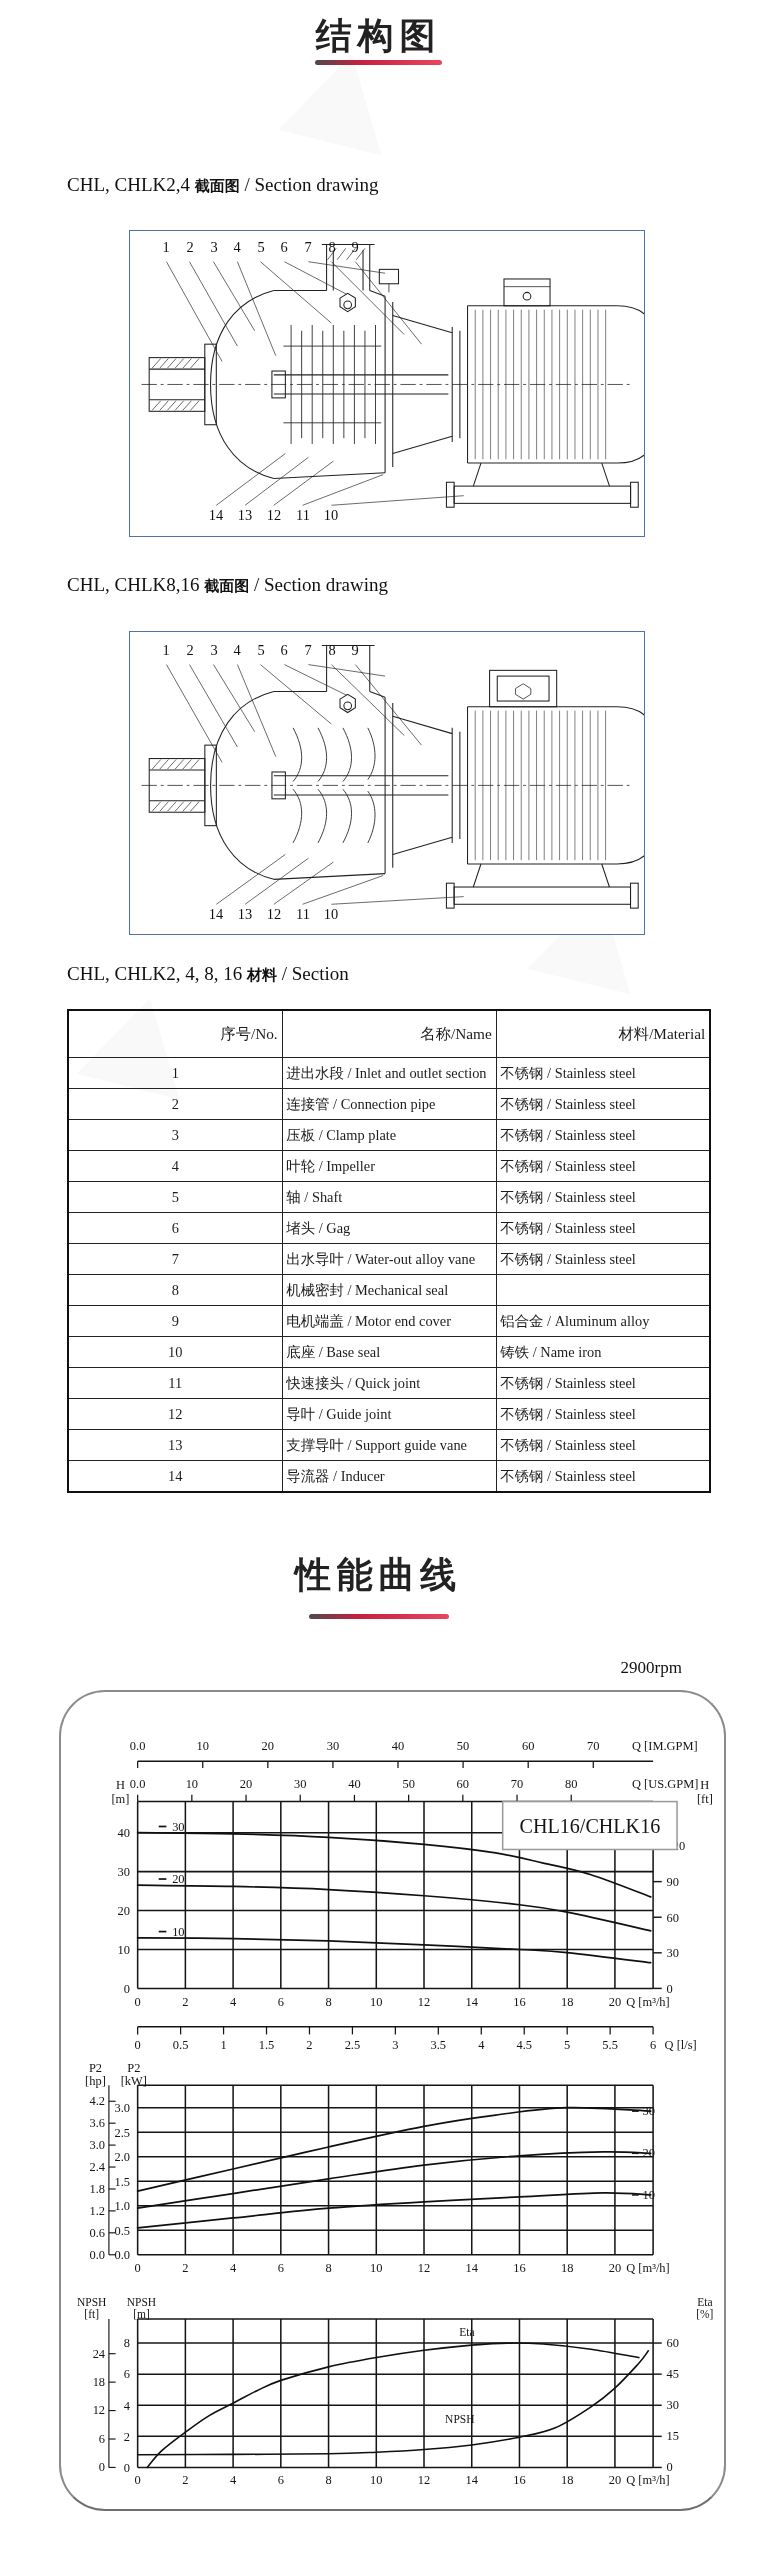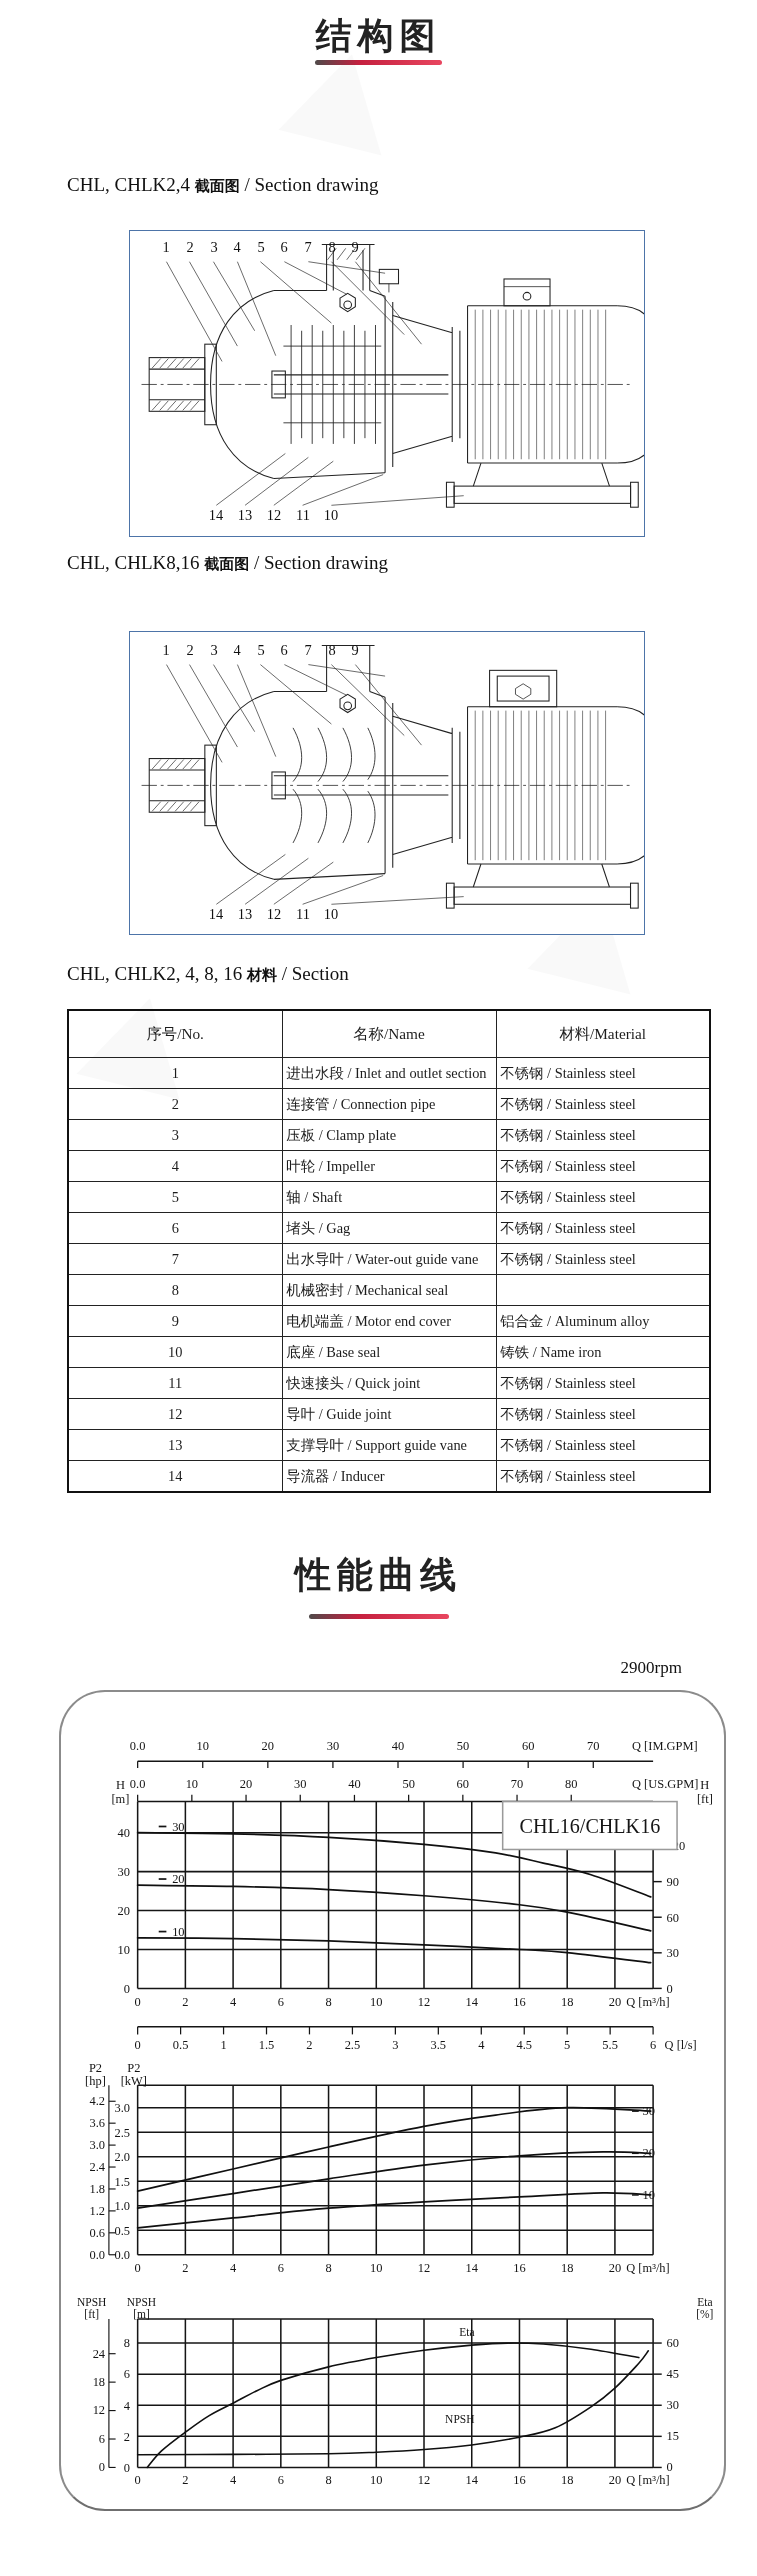--- a/index.html
+++ b/index.html
@@ -37,21 +37,21 @@
     position:absolute;font-size:14.4px;color:#111;transform:translateX(-50%);
     font-family:"Liberation Serif",serif;
   }
   
   table.mat{
     position:absolute;left:67px;top:1009px;width:644px;
     border-collapse:collapse;border:2.4px solid #111;
     font-size:14.4px;color:#1c1c1c;table-layout:fixed;
   }
   table.mat th,table.mat td{border:1.2px solid #222;padding:0 3.8px;height:30px;}
-  table.mat th{height:46px;font-weight:400;font-size:15.3px;text-align:center;}
+  table.mat th{height:46px;font-weight:400;font-size:15.3px;text-align:right;}
   td.col-no{text-align:center;width:107px;}
   td.col-name{padding-left:20px;width:324px;}
   td.col-mat{padding-left:20px;width:213px;}
   
   .rpm-label{position:absolute;right:75px;top:1658px;font-size:17px;color:#111;}
   .curves-box{
     position:absolute;left:59px;top:1690px;width:663px;height:817px;
     border:2.4px solid #8b8b8b;border-bottom-color:#6f6f6f;border-radius:46px;background:#fff;
   }
 </style>
@@ -129,21 +129,21 @@
       <span style="left: 202px; top: 7.7px;">8</span>
       <span style="left: 225px; top: 7.7px;">9</span>
       <span style="left: 86px; top: 276px;">14</span>
       <span style="left: 115px; top: 276px;">13</span>
       <span style="left: 144px; top: 276px;">12</span>
       <span style="left: 173px; top: 276px;">11</span>
       <span style="left: 201px; top: 276px;">10</span>
     </div>
 </div>
 
-<div class="sub-heading" style="top:552px;">
+<div class="sub-heading" style="top:574px;">
   <span>CHL, CHLK8,16 </span><span class="cjk">截面图</span><span> / Section drawing</span>
 </div>
 
 <div class="drawing-box" style="top:631px;height:302px;">
   <svg width="514" height="302" viewBox="0 0 536 315">
     <g stroke="#222" fill="none" stroke-width="1.1">
       <path d="M12 160 H524" stroke-dasharray="16 4 3 4" stroke-width="0.8"></path>
       <rect x="20" y="132" width="58" height="56"></rect>
       <path d="M20 144 H78 M20 176 H78"></path>
       <path d="M23 143 l9 -10 M31 143 l9 -10 M39 143 l9 -10 M47 143 l9 -10 M55 143 l9 -10 M63 143 l9 -10" stroke-width="0.7"></path>
@@ -234,21 +234,21 @@
         <td class="col-name">轴 / Shaft</td>
         <td class="col-mat">不锈钢 / Stainless steel</td>
       </tr>
       <tr>
         <td class="col-no">6</td>
         <td class="col-name">堵头 / Gag</td>
         <td class="col-mat">不锈钢 / Stainless steel</td>
       </tr>
       <tr>
         <td class="col-no">7</td>
-        <td class="col-name">出水导叶 / Water-out guide vane</td>
+        <td class="col-name">出水导叶 / Water-out alloy vane</td>
         <td class="col-mat">不锈钢 / Stainless steel</td>
       </tr>
       <tr>
         <td class="col-no">8</td>
         <td class="col-name">机械密封 / Mechanical seal</td>
         <td class="col-mat"></td>
       </tr>
       <tr>
         <td class="col-no">9</td>
         <td class="col-name">电机端盖 / Motor end cover</td>

